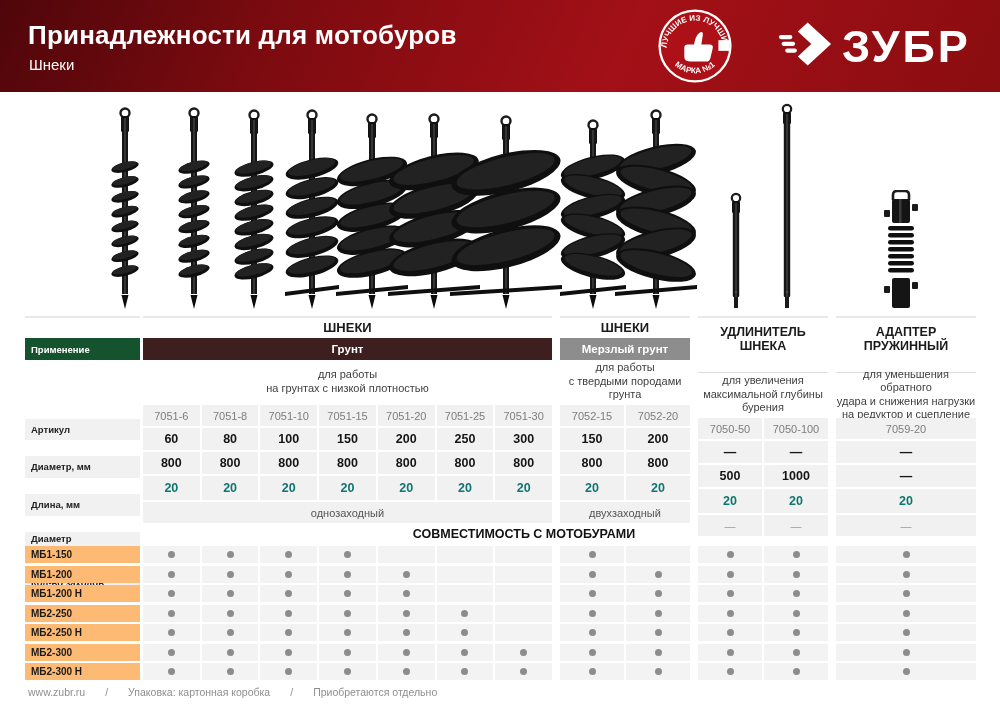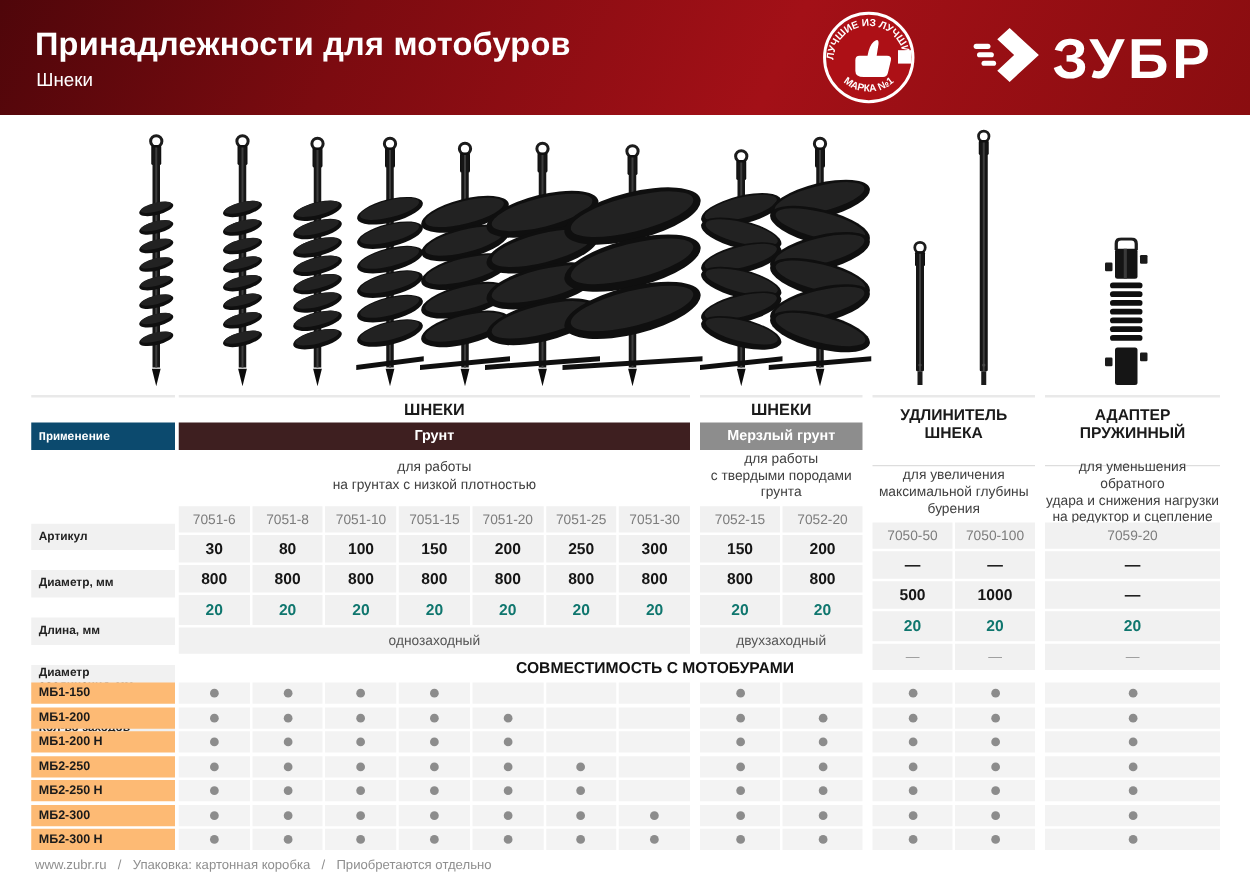--- a/index.html
+++ b/index.html
@@ -14,22 +14,22 @@
   .brand{position:absolute;left:778px;top:0;height:92px;display:flex;align-items:center;gap:10px;}
   .brand-text{color:#fff;font-size:45px;font-weight:900;letter-spacing:3px;line-height:1;}
   
   .products{position:absolute;left:0;top:0;}
   .product{position:absolute;}
   
   .table{position:absolute;left:25px;top:316px;display:flex;align-items:flex-start;}
   .labels{width:115px;border-top:2px solid #e9e9e9;}
   .group{border-top:2px solid #e9e9e9;}
   .lhead{height:42px;display:flex;flex-direction:column;justify-content:flex-end;}
-  .lbar{height:22px;background:#0c4a6e;color:#fff;font-size:9.5px;font-weight:bold;
-        display:flex;align-items:center;padding-left:6px;box-sizing:border-box;font-family:Liberation Mono, monospace;}
+  .lbar{height:22px;background:#14532d;color:#fff;font-size:9.5px;font-weight:bold;
+        display:flex;align-items:center;padding-left:6px;box-sizing:border-box;}
   .ldesc{height:43px;}
   .lrow{background:#f1f1f1;display:flex;align-items:center;padding-left:6px;box-sizing:border-box;
         font-weight:bold;font-size:9.5px;color:#222;margin-top:16px;white-space:pre-line;line-height:10px;}
   .g-header{height:42px;box-sizing:border-box;}
   .g-header.no-bar{border-bottom:1px solid #ddd;height:55px;}
   .g-title{height:20px;line-height:20px;text-align:center;font-weight:bold;font-size:13px;color:#1a1a1a;}
   .g-bar{height:22px;line-height:22px;text-align:center;color:#fff;font-weight:bold;font-size:11.5px;}
   .g-title2{height:41px;display:flex;align-items:center;justify-content:center;text-align:center;
             white-space:pre-line;font-weight:bold;font-size:12.5px;line-height:14px;color:#1a1a1a;}
   .g-desc{height:43px;display:flex;align-items:center;justify-content:center;text-align:center;
@@ -46,21 +46,21 @@
   .compat-title{position:absolute;top:527px;left:524px;transform:translateX(-50%);
                 font-weight:bold;font-size:12.5px;color:#111;white-space:nowrap;}
   .compat{position:absolute;left:25px;top:546px;}
   .crow{display:flex;height:17px;margin-bottom:2.5px;}
   .clabel{width:115px;background:#fdba74;display:flex;align-items:center;padding-left:6px;
           box-sizing:border-box;font-weight:bold;font-size:10px;color:#1a1a1a;}
   .cluster{display:flex;gap:2px;}
   .ccell{flex:1;background:#f3f3f3;display:flex;align-items:center;justify-content:center;}
   .dot{width:7px;height:7px;border-radius:50%;background:#8c8c8c;}
   
-  .footer{position:absolute;left:28px;top:686px;display:flex;gap:9px;align-items:center;
+  .footer{position:absolute;left:28px;top:686px;display:flex;gap:20px;align-items:center;
           color:#8f8f8f;font-size:10.5px;}
 </style>
 </head>
 <body>
 
 <div class="page">
 
   <div class="header">
     <div class="h-title">Принадлежности для мотобуров</div>
     <div class="h-sub">Шнеки</div>
@@ -324,21 +324,21 @@
         <div class="row r-art">
           <div class="cell">7051-6</div>
           <div class="cell">7051-8</div>
           <div class="cell">7051-10</div>
           <div class="cell">7051-15</div>
           <div class="cell">7051-20</div>
           <div class="cell">7051-25</div>
           <div class="cell">7051-30</div>
         </div>
         <div class="row r-val">
-          <div class="cell">30</div>
+          <div class="cell">60</div>
           <div class="cell">80</div>
           <div class="cell">100</div>
           <div class="cell">150</div>
           <div class="cell">200</div>
           <div class="cell">250</div>
           <div class="cell">300</div>
         </div>
         <div class="row r-val">
           <div class="cell">800</div>
           <div class="cell">800</div>

